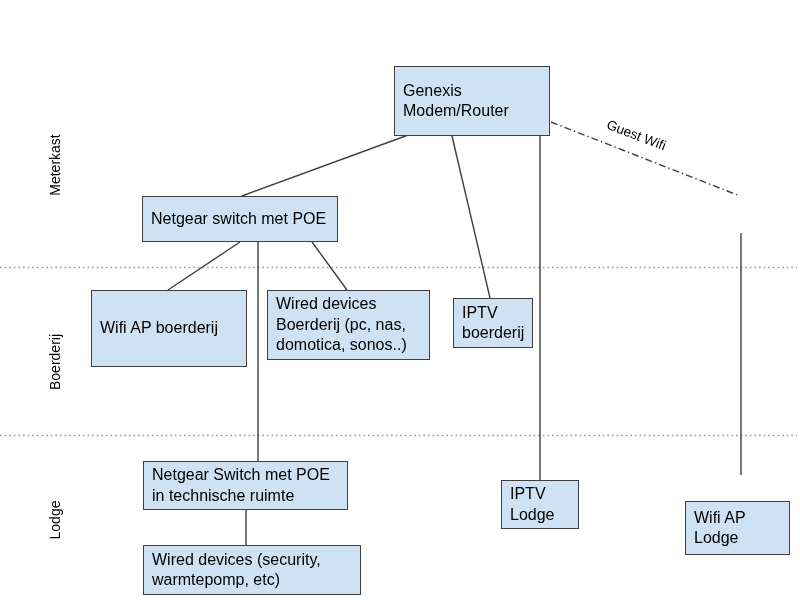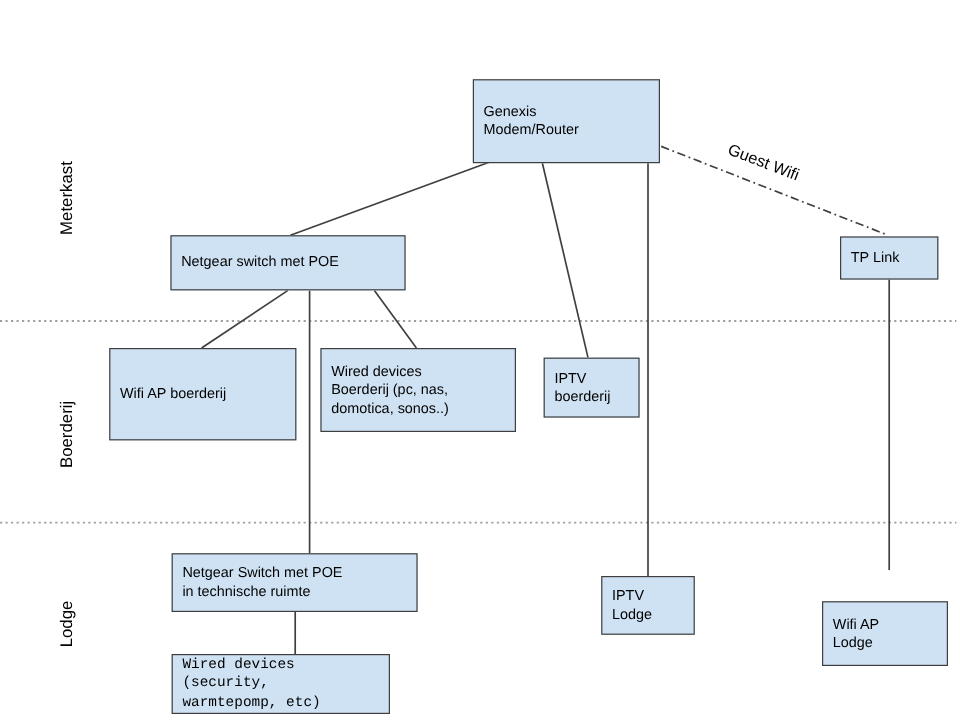--- a/index.html
+++ b/index.html
@@ -22,21 +22,21 @@
   .separator { stroke: var(--separator, #9e9e9e); stroke-width: 1.6; stroke-dasharray: 1.8 2.8; }
   .dashdot { stroke-dasharray: 7 3 1.5 3; }
   .node {
     position: absolute;
     box-sizing: border-box;
     background: var(--node-fill, #cfe2f3);
     border: 1.6px solid var(--node-border, #3f3f3f);
     display: flex;
     align-items: center;
     padding: 3px 8px;
-    font-size: 12px;
+    font-size: 16px;
     line-height: 1.28;
     white-space: pre-line;
   }
   .zone-label {
     position: absolute;
     transform: translate(-50%, -50%) rotate(-90deg);
     font-size: 14px;
     white-space: nowrap;
   }
   .edge-label {
@@ -71,35 +71,34 @@
   <div class="zone-label" style="left:55px; top:362px;">Boerderij</div>
   <div class="zone-label" style="left:55px; top:520px;">Lodge</div>
 
   <div class="edge-label" style="left:610px; top:117px; transform:rotate(21deg);">Guest Wifi</div>
 
   <div class="node" style="left:394px; top:66px; width:156px; height:70px;">Genexis
 Modem/Router</div>
 
   <div class="node" style="left:142px; top:196px; width:196px; height:46px;">Netgear switch met POE</div>
 
-  <div class="node" style="left:700px; top:197px; width:82px; height:36px;">TP Link</div>
 
   <div class="node" style="left:91px; top:290px; width:156px; height:77px;">Wifi AP boerderij</div>
 
   <div class="node" style="left:267px; top:290px; width:163px; height:70px;">Wired devices
 Boerderij (pc, nas,
 domotica, sonos..)</div>
 
   <div class="node" style="left:453px; top:298px; width:80px; height:50px;">IPTV
 boerderij</div>
 
   <div class="node" style="left:143px; top:461px; width:205px; height:49px;">Netgear Switch met POE
 in technische ruimte</div>
 
-  <div class="node" style="left:143px; top:545px; width:182px; height:50px;font-family:Liberation Mono, monospace;">Wired devices (security,
+  <div class="node" style="left:143px; top:545px; width:218px; height:50px;">Wired devices (security,
 warmtepomp, etc)</div>
 
   <div class="node" style="left:501px; top:480px; width:78px; height:49px;">IPTV
 Lodge</div>
 
   <div class="node" style="left:685px; top:501px; width:105px; height:54px;">Wifi AP
 Lodge</div>
 
 </div>
 

